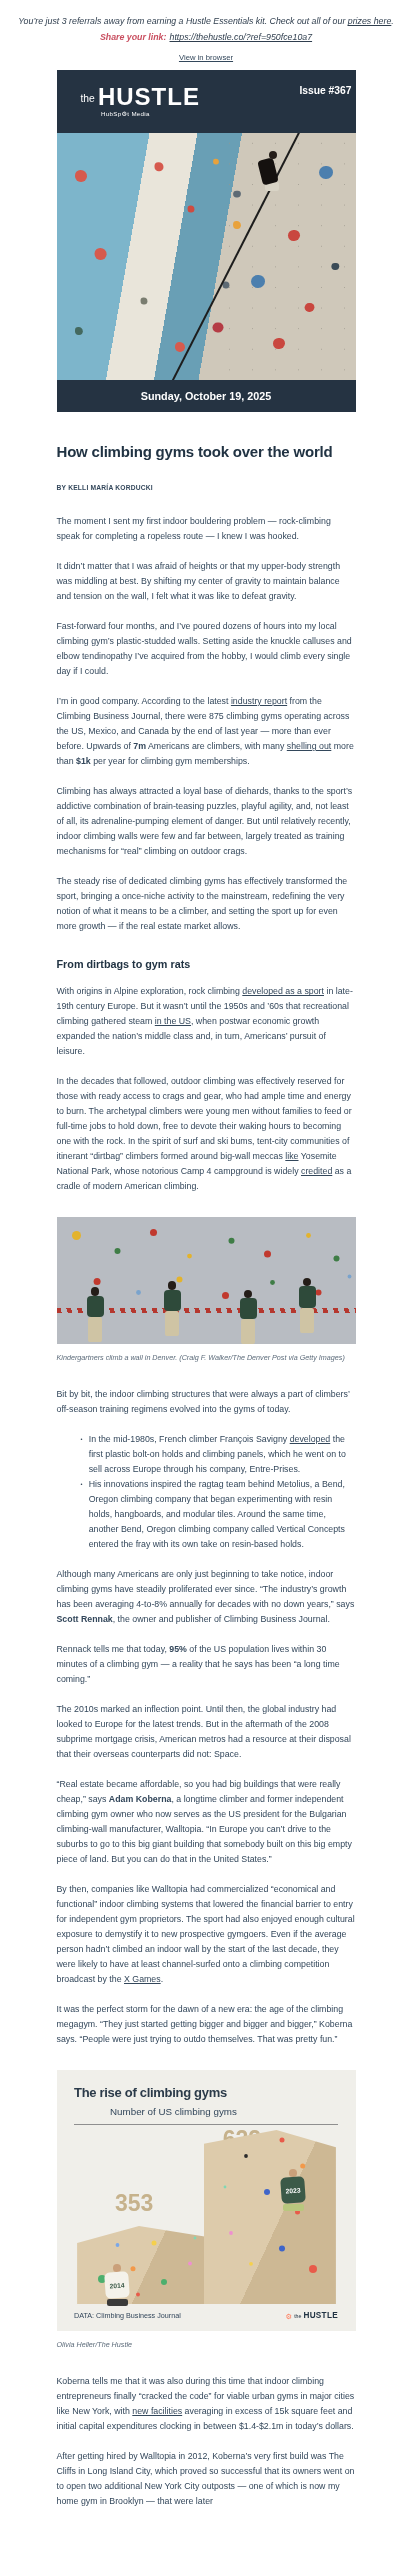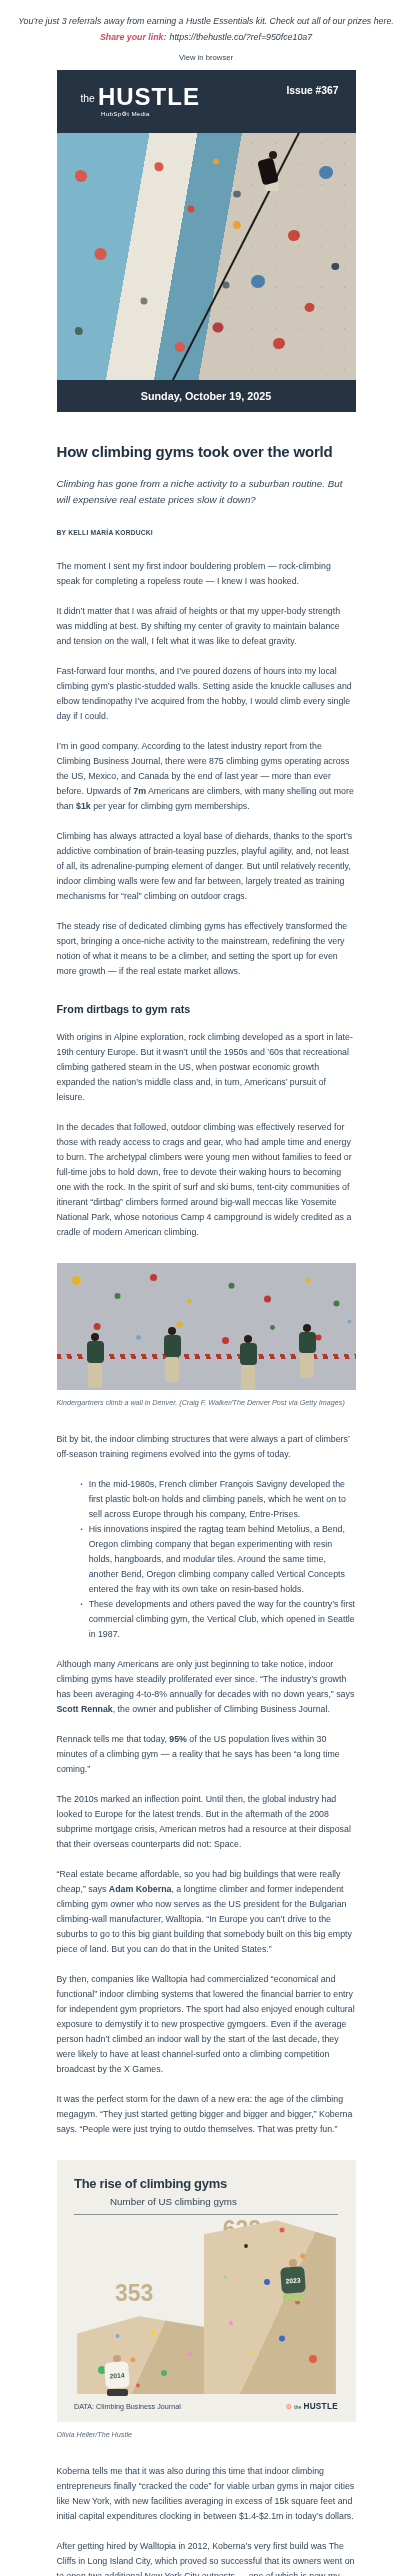--- a/index.html
+++ b/index.html
@@ -1,35 +1,35 @@
 <!DOCTYPE html>
 <html style="font-size:8.2px"><head>
 <meta charset="utf-8">
 <style>
   html,body{margin:0;padding:0;background:#fff;}
   body{font-family:"Liberation Sans",sans-serif;color:#33475b;}
   .page{width:412px;margin:0 auto;background:#fff;}
   .content{width:299px;margin:0 auto;}
-  a,.lnk{color:inherit;cursor:pointer;}
+  a,.lnk{color:inherit;text-decoration:underline;cursor:pointer;}
   .b{font-weight:bold;}
   .i{font-style:italic;}
 
   
   .referral{padding-top:13.4px;text-align:center;font-style:italic;font-size:8.8px;line-height:16px;color:#2f3e4e;}
   .referral .share-label{color:#c94f60;font-weight:bold;margin-right:3.1px;}
   .view-browser-row{margin-top:7.2px;text-align:center;font-size:7.7px;}
 
   
   .masthead{margin-top:8.2px;background:#253342;height:63px;position:relative;display:flex;align-items:center;}
   .logo-wrap{margin-left:24px;color:#fff;}
   .logo-row{display:flex;align-items:flex-end;gap:3.1px;}
   .logo-the{font-size:10.3px;line-height:10.3px;padding-bottom:3.1px;font-weight:400;}
   .logo-hustle{font-size:24px;line-height:21.6px;font-weight:bold;letter-spacing:1px;}
   .logo-sub{margin-top:2.6px;margin-left:20.6px;font-size:6.2px;letter-spacing:0.3px;}
-  .issue{position:absolute;right:17px;top:15.5px;color:#fff;font-size:10.3px;font-weight:bold;}
+  .issue{position:absolute;right:4px;top:15.5px;color:#fff;font-size:10.3px;font-weight:bold;}
 
   
   .hero{position:relative;width:299px;height:247px;overflow:hidden;
     background:linear-gradient(100deg,#7db5cb 0 27%,#e9e5da 27% 41%,#699fb5 41% 54%,#cfc8ba 54% 100%);}
   .hero-speckles{position:absolute;right:0;top:0;width:46%;height:100%;
     background-image:radial-gradient(#9a958a 0.7px,transparent 0.8px);background-size:23px 20.6px;opacity:.7;}
   .hero-rope{position:absolute;left:57%;top:-31px;width:2.1px;height:340px;background:#1d1d1d;transform:rotate(27deg);}
   .hero-holds1{position:absolute;left:18.5px;top:37px;width:12.4px;height:12.4px;border-radius:46% 54% 50% 50%;background:#d65a4e;
     box-shadow:19.6px 78px 0 #d65a4e,-2.1px 155px 0 -2.1px #44695f,78px -9.3px 0 -1.5px #d65a4e,110px 33px 0 -2.6px #cf4b40,
     63px 125px 0 -2.6px #7a7d70,99px 171px 0 -1px #d65a4e,135px -14.4px 0 -3.1px #e8a23c,156px 49px 0 -2.1px #e8a23c,145px 109px 0 -2.6px #5d6a74;}
@@ -139,21 +139,20 @@
         <div class="hc-head"></div>
           <div class="hc-body"></div>
           <div class="hc-shorts"></div>
       </div>
     </div>
 
     <div class="datebar">Sunday, October 19, 2025</div>
 
     <div class="article">
       <h1 class="headline">How climbing gyms took over the world</h1>
-      <p class="deck i">Climbing has gone from a niche activity to a suburban routine. But will expensive real estate prices slow it down?</p>
       <div class="byline">BY KELLI MARÍA KORDUCKI</div>
 
       <div class="body-blocks">
           <p class="para"><span>The moment I sent my first indoor bouldering problem — rock-climbing speak for completing a ropeless route — I knew I was hooked.</span></p>
           <p class="para"><span>It didn’t matter that I was afraid of heights or that my upper-body strength was middling at best. By shifting my center of gravity to maintain balance and tension on the wall, I felt what it was like to defeat gravity.</span></p>
           <p class="para"><span>Fast-forward four months, and I’ve poured dozens of hours into my local climbing gym’s plastic-studded walls. Setting aside the knuckle calluses and elbow tendinopathy I’ve acquired from the hobby, I would climb every single day if I could.</span></p>
           <p class="para"><span>I’m in good company. According to the latest </span><a class="lnk">industry report</a><span> from the Climbing Business Journal, there were 875 climbing gyms operating across the US, Mexico, and Canada by the end of last year — more than ever before. Upwards of </span><span class="b">7m</span><span> Americans are climbers, with many </span><a class="lnk">shelling out</a><span> more than </span><span class="b">$1k</span><span> per year for climbing gym memberships.</span></p>
           <p class="para"><span>Climbing has always attracted a loyal base of diehards, thanks to the sport’s addictive combination of brain-teasing puzzles, playful agility, and, not least of all, its adrenaline-pumping element of danger. But until relatively recently, indoor climbing walls were few and far between, largely treated as training mechanisms for “real” climbing on outdoor crags.</span></p>
           <p class="para"><span>The steady rise of dedicated climbing gyms has effectively transformed the sport, bringing a once-niche activity to the mainstream, redefining the very notion of what it means to be a climber, and setting the sport up for even more growth — if the real estate market allows.</span></p>
           <h2 class="section-heading">From dirtbags to gym rats</h2>
@@ -187,21 +186,20 @@
             </div>
         </div>
       </figure>
       <p class="caption">Kindergartners climb a wall in Denver. (Craig F. Walker/The Denver Post via Getty Images)</p>
 
       <div class="body-blocks">
           <p class="para"><span>Bit by bit, the indoor climbing structures that were always a part of climbers’ off-season training regimens evolved into the gyms of today.</span></p>
           <ul class="bullets">
             <li><span>In the mid-1980s, French climber François Savigny </span><a class="lnk">developed</a><span> the first plastic bolt-on holds and climbing panels, which he went on to sell across Europe through his company, Entre-Prises.</span></li>
             <li><span>His innovations inspired the ragtag team behind Metolius, a Bend, Oregon climbing company that began experimenting with resin holds, hangboards, and modular tiles. Around the same time, another Bend, Oregon climbing company called Vertical Concepts entered the fray with its own take on resin-based holds.</span></li>
-            <li><span>These developments and others paved the way for the country’s first commercial climbing gym, the Vertical Club, which opened in Seattle in 1987.</span></li>
           </ul>
           <p class="para"><span>Although many Americans are only just beginning to take notice, indoor climbing gyms have steadily proliferated ever since. “The industry’s growth has been averaging 4-to-8% annually for decades with no down years,” says </span><span class="b">Scott Rennak</span><span>, the owner and publisher of Climbing Business Journal.</span></p>
           <p class="para"><span>Rennack tells me that today, </span><span class="b">95%</span><span> of the US population lives within 30 minutes of a climbing gym — a reality that he says has been “a long time coming.”</span></p>
           <p class="para"><span>The 2010s marked an inflection point. Until then, the global industry had looked to Europe for the latest trends. But in the aftermath of the 2008 subprime mortgage crisis, American metros had a resource at their disposal that their overseas counterparts did not: Space.</span></p>
           <p class="para"><span>“Real estate became affordable, so you had big buildings that were really cheap,” says </span><span class="b">Adam Koberna</span><span>, a longtime climber and former independent climbing gym owner who now serves as the US president for the Bulgarian climbing-wall manufacturer, Walltopia. “In Europe you can’t drive to the suburbs to go to this big giant building that somebody built on this big empty piece of land. But you can do that in the United States.”</span></p>
           <p class="para"><span>By then, companies like Walltopia had commercialized “economical and functional” indoor climbing systems that lowered the financial barrier to entry for independent gym proprietors. The sport had also enjoyed enough cultural exposure to demystify it to new prospective gymgoers. Even if the average person hadn’t climbed an indoor wall by the start of the last decade, they were likely to have at least channel-surfed onto a climbing competition broadcast by the </span><a class="lnk">X Games</a><span>.</span></p>
           <p class="para"><span>It was the perfect storm for the dawn of a new era: the age of the climbing megagym. “They just started getting bigger and bigger and bigger,” Koberna says. “People were just trying to outdo themselves. That was pretty fun.”</span></p>
         </div>
 
       <figure>

